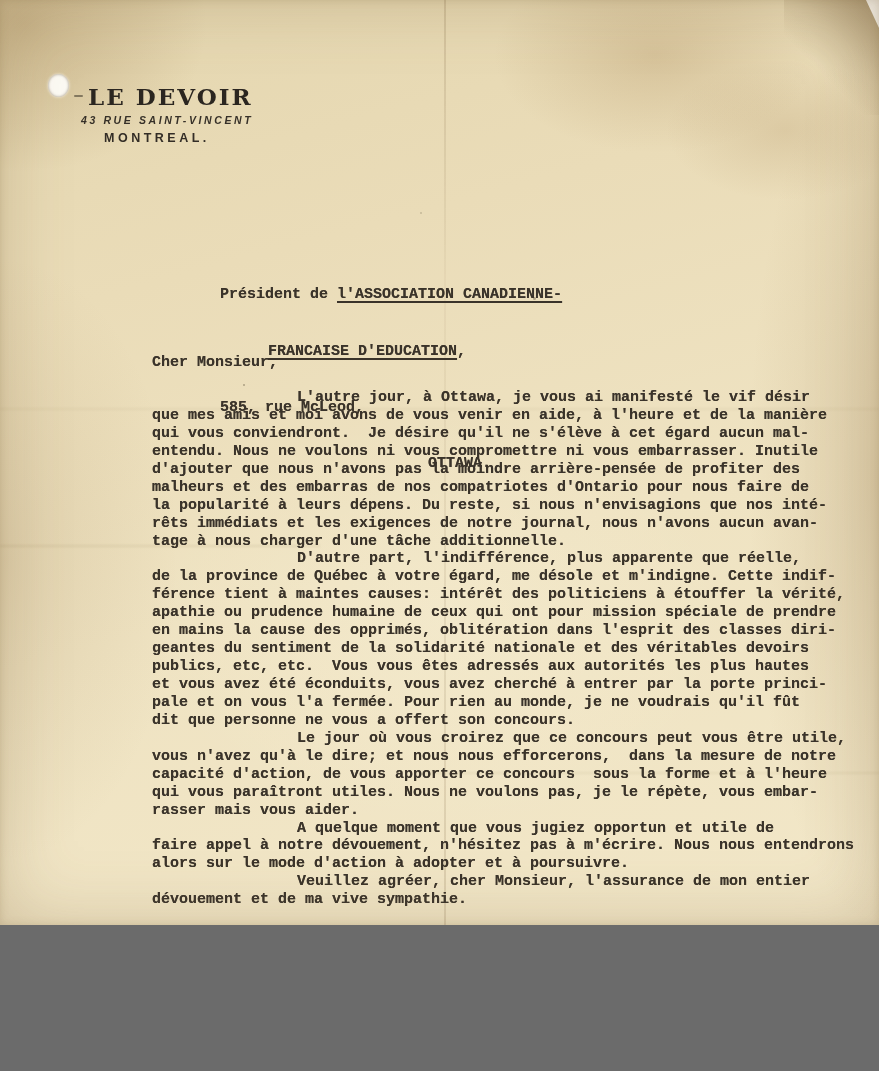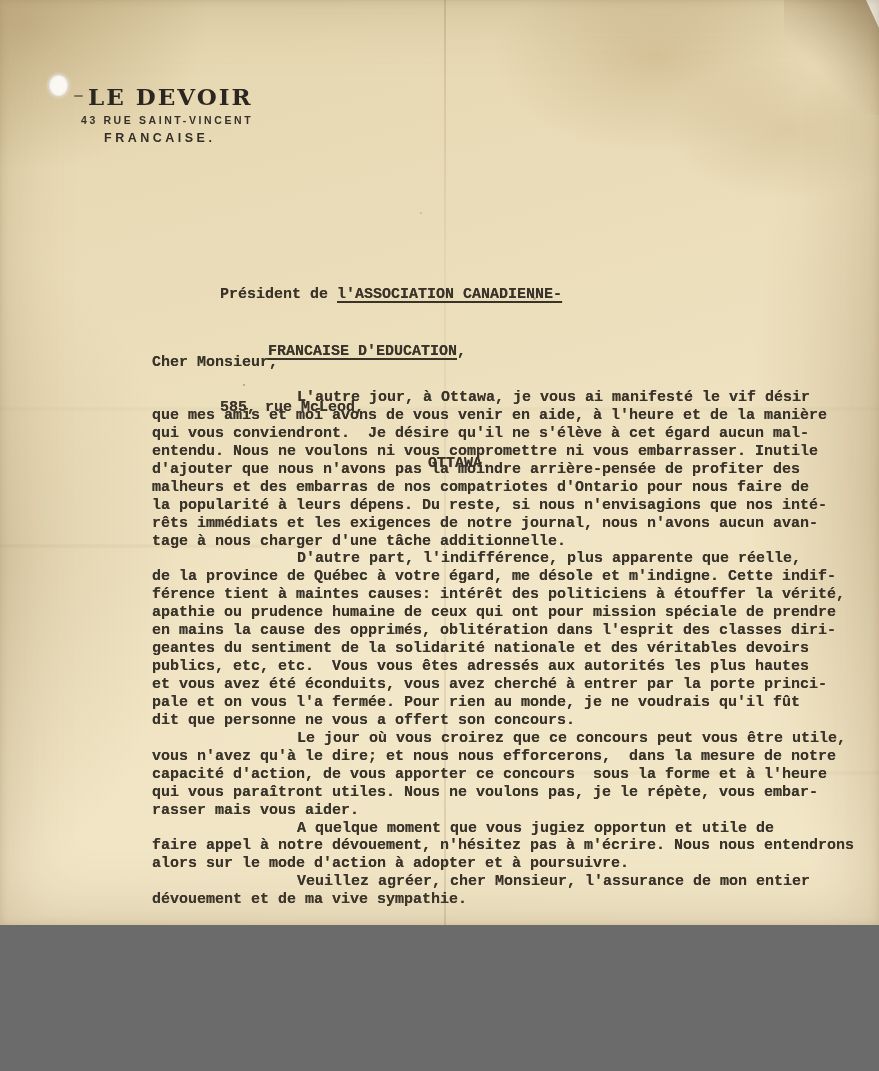--- a/index.html
+++ b/index.html
@@ -51,21 +51,21 @@
   .ghost-stamp{position:absolute;left:88px;top:974px;width:132px;height:15px;opacity:.5;
     background:repeating-linear-gradient(90deg, rgba(120,130,100,.28) 0 7px, transparent 7px 15px);
     filter:blur(1.6px);}
 
   
   .lh-name{position:absolute;left:88px;top:83px;
     font-family:"DejaVu Serif","Liberation Serif",serif;font-weight:700;
     font-size:23px;letter-spacing:2px;color:var(--head-ink);}
   .lh-addr{position:absolute;left:81px;top:114px;
     font-family:"Liberation Sans","DejaVu Sans",sans-serif;font-weight:700;
-    font-size:10.5px;letter-spacing:2.6px;color:#363028;}
+    font-size:10.5px;letter-spacing:2.6px;color:#363028;font-style:italic;}
   .lh-city{position:absolute;left:104px;top:131px;
     font-family:"Liberation Sans","DejaVu Sans",sans-serif;font-weight:700;
     font-size:12.5px;letter-spacing:3.5px;color:#332d26;}
 
   
   .type{font-family:"Liberation Mono","DejaVu Sans Mono",monospace;font-weight:700;
     font-size:15px;color:var(--ink);white-space:pre;
     text-shadow:0 0 .5px rgba(58,51,42,.75);}
   .date-line{position:absolute;left:462px;top:206px;}
   .addr-block{position:absolute;left:156px;top:249px;line-height:18.7px;}
@@ -97,21 +97,21 @@
   <div class="corner-notch"></div>
   <div class="hole"></div>
   <div class="speck s1"></div>
   <div class="speck s2"></div>
   <div class="speck s3"></div>
   <div class="speck s4"></div>
   <div class="speck s5"></div>
 
   <div class="lh-name">LE DEVOIR</div>
   <div class="lh-addr">43 RUE SAINT-VINCENT</div>
-  <div class="lh-city">FRANCAISE.</div>
+  <div class="lh-city">MONTREAL.</div>
 
 
   <div class="type addr-block">
     <div class="a2"><span>Président de </span><span class="u">l'ASSOCIATION CANADIENNE-</span></div>
     <div class="a3"><span class="u">FRANCAISE D'EDUCATION</span><span>,</span></div>
     <div class="a4">585, rue McLeod,</div>
     <div class="a5">OTTAWA.</div>
   </div>
 
   <div class="type salutation">Cher Monsieur,</div>

